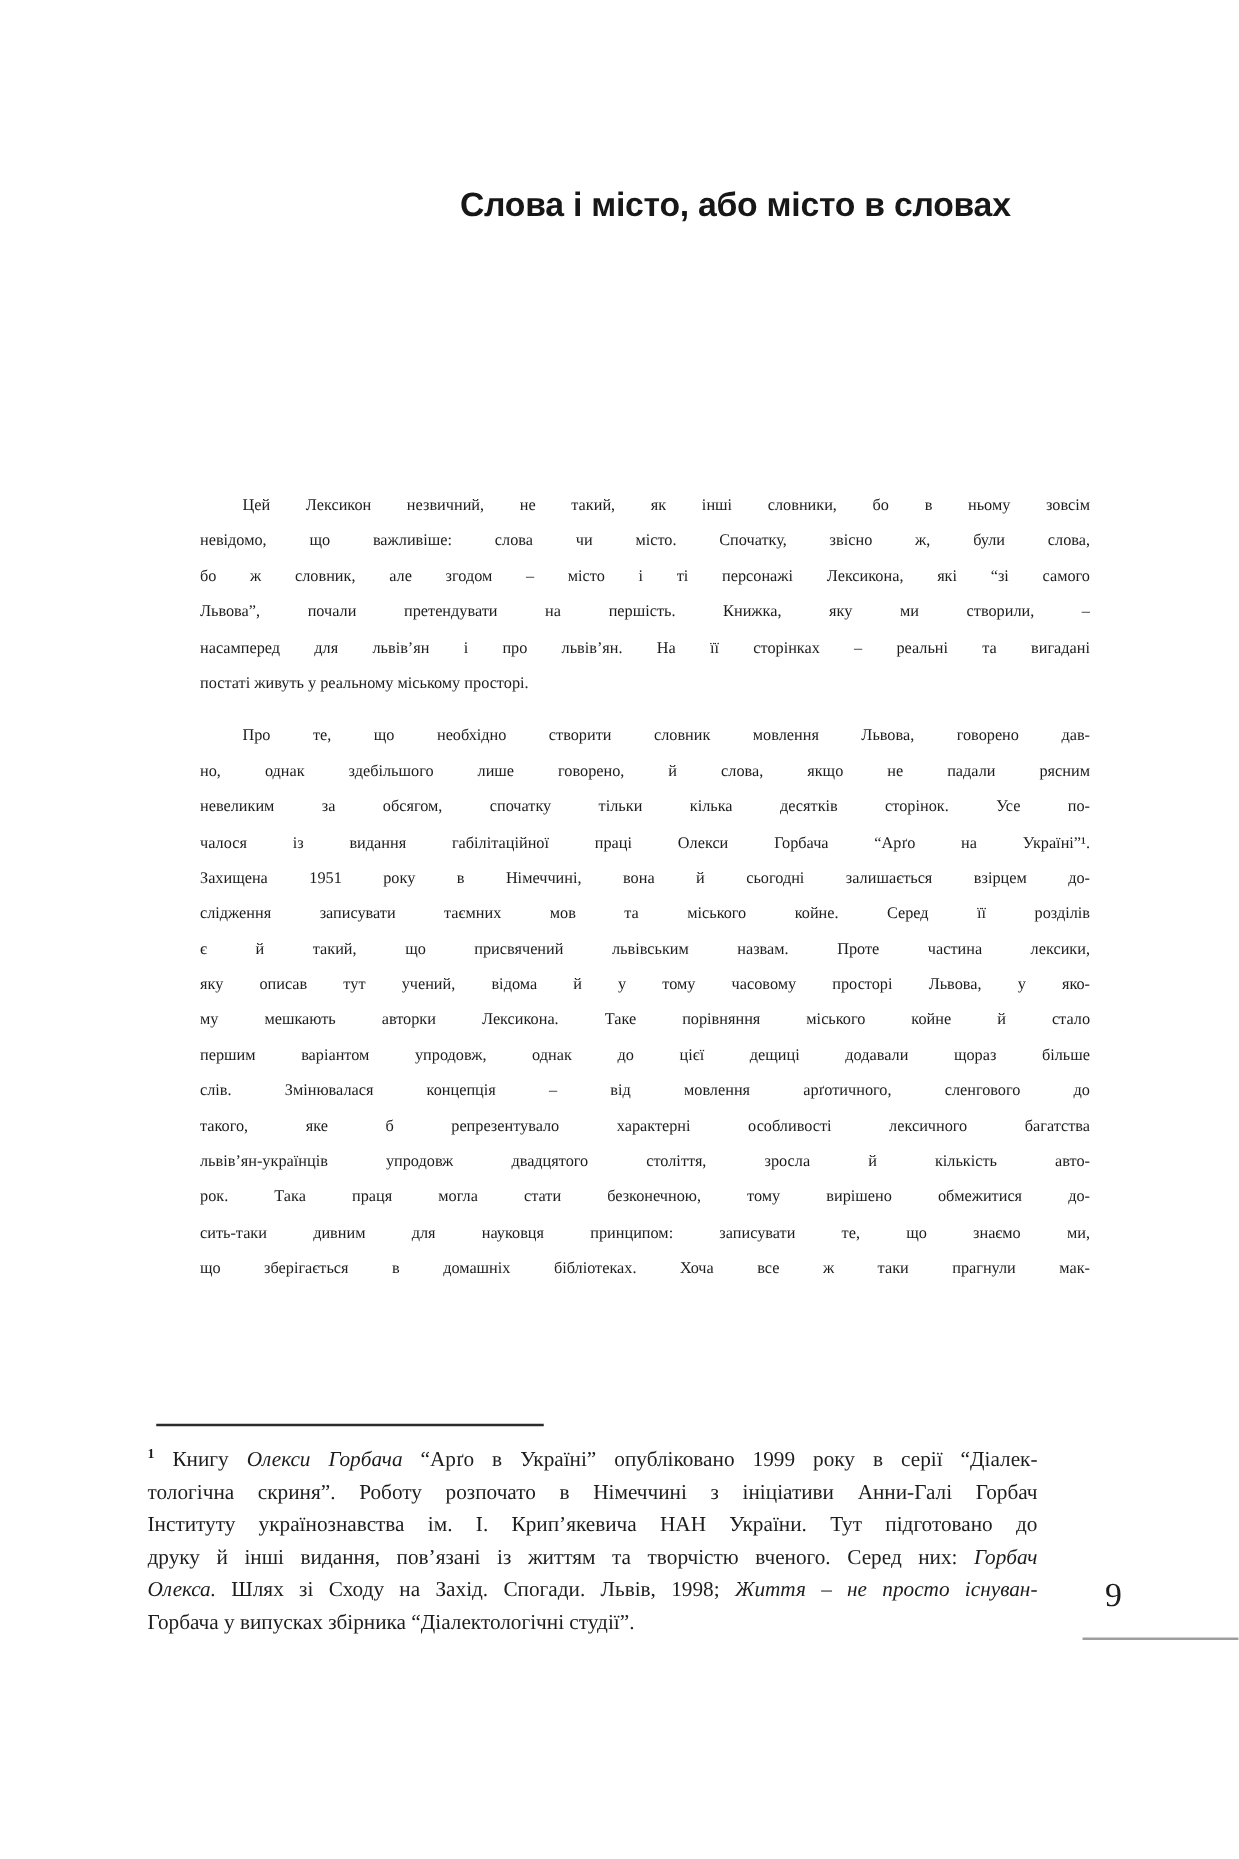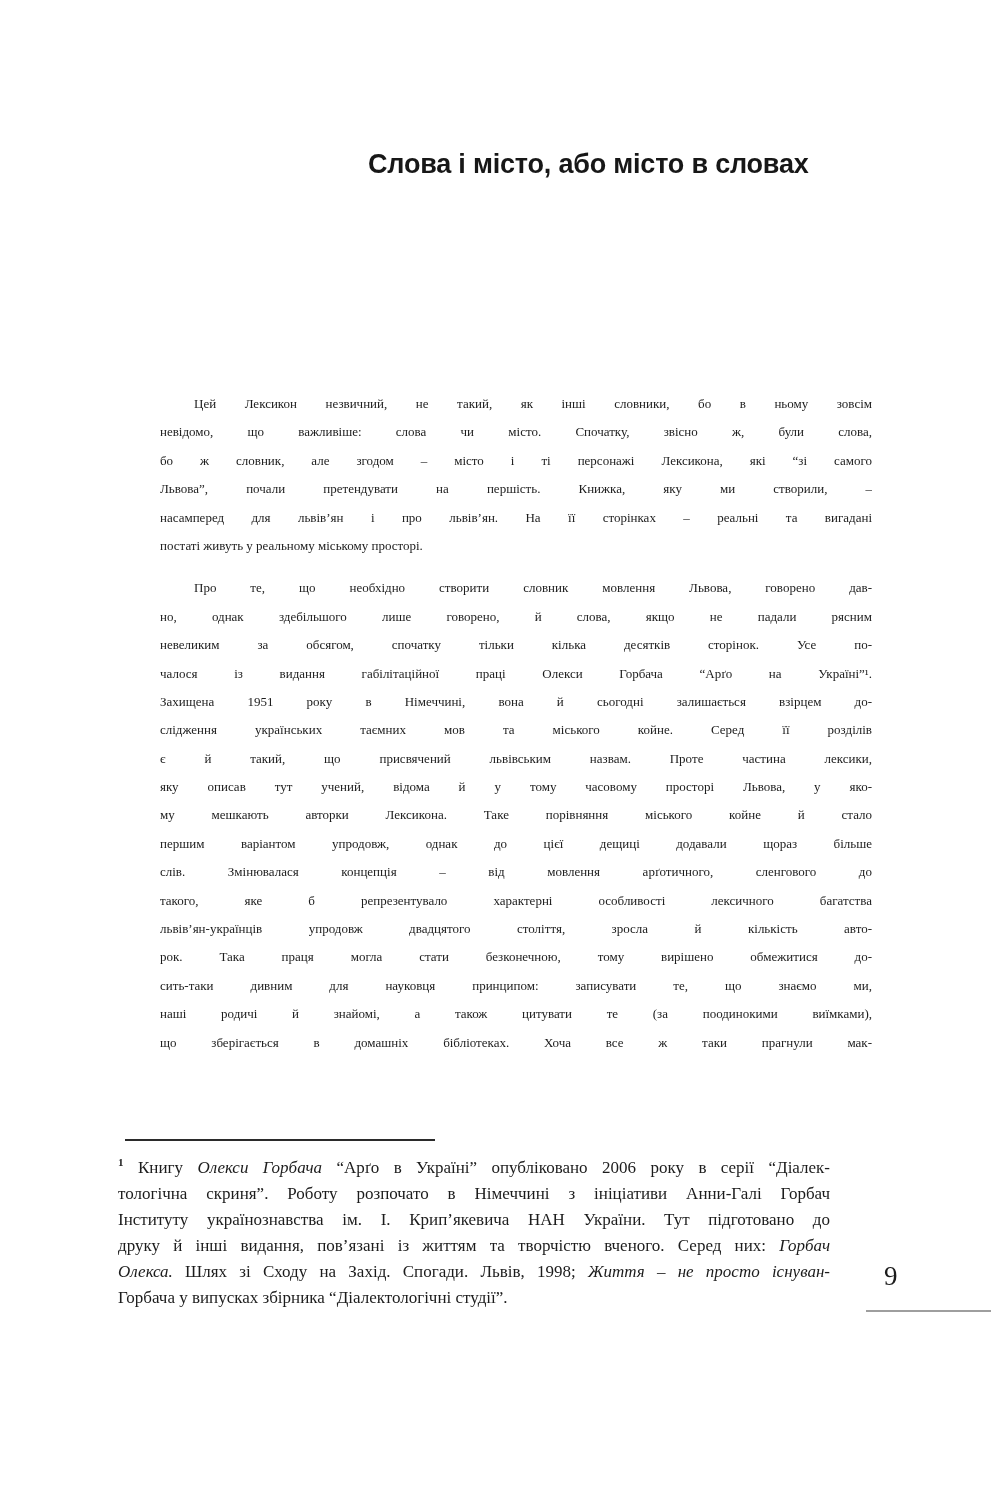--- a/index.html
+++ b/index.html
@@ -103,39 +103,38 @@
         <div class="line">Львова”, почали претендувати на першість. Книжка, яку ми створили, –</div>
         <div class="line">насамперед для львів’ян і про львів’ян. На її сторінках – реальні та вигадані</div>
         <div class="line">постаті живуть у реальному міському просторі.</div>
       </div>
     <div class="para">
         <div class="line">Про те, що необхідно створити словник мовлення Львова, говорено дав-</div>
         <div class="line">но, однак здебільшого лише говорено, й слова, якщо не падали рясним</div>
         <div class="line">невеликим за обсягом, спочатку тільки кілька десятків сторінок. Усе по-</div>
         <div class="line">чалося із видання габілітаційної праці Олекси Горбача “Арґо на Україні”¹.</div>
         <div class="line">Захищена 1951 року в Німеччині, вона й сьогодні залишається взірцем до-</div>
-        <div class="line">слідження українських таємних мов та міського койне. Серед її розділів</div>
+        <div class="line">слідження записувати таємних мов та міського койне. Серед її розділів</div>
         <div class="line">є й такий, що присвячений львівським назвам. Проте частина лексики,</div>
         <div class="line">яку описав тут учений, відома й у тому часовому просторі Львова, у яко-</div>
         <div class="line">му мешкають авторки Лексикона. Таке порівняння міського койне й стало</div>
         <div class="line">першим варіантом упродовж, однак до цієї дещиці додавали щораз більше</div>
         <div class="line">слів. Змінювалася концепція – від мовлення арґотичного, сленгового до</div>
         <div class="line">такого, яке б репрезентувало характерні особливості лексичного багатства</div>
         <div class="line">львів’ян-українців упродовж двадцятого століття, зросла й кількість авто-</div>
         <div class="line">рок. Така праця могла стати безконечною, тому вирішено обмежитися до-</div>
         <div class="line">сить-таки дивним для науковця принципом: записувати те, що знаємо ми,</div>
-        <div class="line">наші родичі й знайомі, а також цитувати те (за поодинокими виїмками),</div>
         <div class="line">що зберігається в домашніх бібліотеках. Хоча все ж таки прагнули мак-</div>
       </div>
   </div>
 
   <div class="footnote-rule"></div>
 
   <div class="footnote last-left">
-      <div class="line"><span class="bd sup">1</span><span> Книгу </span><span class="it">Олекси Горбача</span><span> “Арґо в Україні” опубліковано 2006 року в серії “Діалек-</span></div>
+      <div class="line"><span class="bd sup">1</span><span> Книгу </span><span class="it">Олекси Горбача</span><span> “Арґо в Україні” опубліковано 1999 року в серії “Діалек-</span></div>
       <div class="line"><span>тологічна скриня”. Роботу розпочато в Німеччині з ініціативи Анни-Галі Горбач</span></div>
       <div class="line"><span>Інституту українознавства ім. І. Крип’якевича НАН України. Тут підготовано до</span></div>
       <div class="line"><span>друку й інші видання, пов’язані із життям та творчістю вченого. Серед них: </span><span class="it">Горбач</span></div>
       <div class="line"><span class="it">Олекса.</span><span> Шлях зі Сходу на Захід. Спогади. Львів, 1998; </span><span class="it">Життя – не просто існуван-</span></div>
       <div class="line"><span>Горбача у випусках збірника “Діалектологічні студії”.</span></div>
     </div>
 
   <div class="page-number">9</div>
 
   <div class="page-number-rule"></div>

